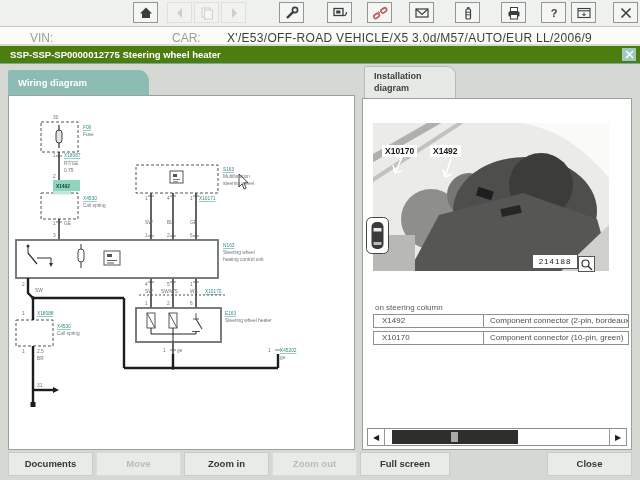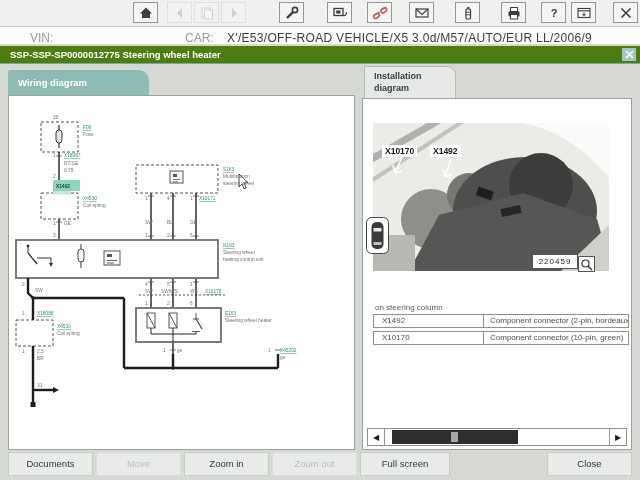--- a/index.html
+++ b/index.html
@@ -7,21 +7,21 @@
        background:#d6d8d4;font-family:"Liberation Sans",sans-serif;color:#333}
   
   .header{position:absolute;left:0;top:0;width:640px;height:26px;background:#eff1ee;border-bottom:1px solid #c6c9c6}
   .app-title{position:absolute;left:8px;top:2px;font-size:9px;font-weight:bold;color:#2e3330;line-height:11px}
   .tbtn{position:absolute;top:2px;width:25px;height:21px;background:#f5f6f4;border:1px solid #8f9894;
         display:flex;align-items:center;justify-content:center;box-sizing:border-box}
   .tbtn.disabled{border-color:#ccd1cd;opacity:.5}
   
   .vinbar{position:absolute;left:0;top:27px;width:640px;height:17px;background:#fbfbfa;font-size:12px}
   .vin-label{position:absolute;left:30px;top:4px;color:#9aa09c}
-  .car-label{position:absolute;left:185px;top:4px;color:#9aa09c}
+  .car-label{position:absolute;left:172px;top:4px;color:#9aa09c}
   .car-value{position:absolute;left:227px;top:3.5px;color:#3b403d;font-weight:normal;letter-spacing:.3px}
   
   .titlebar{position:absolute;left:0;top:46px;width:640px;height:17px;background:#4d7c0f;border-bottom:1px solid #79a8a0}
   .titlebar-text{position:absolute;left:10px;top:3px;color:#fff;font-size:9.5px;font-weight:bold}
   .tb-close{position:absolute;right:4px;top:2px;width:14px;height:13px;background:#9fc8c1;
             display:flex;align-items:center;justify-content:center}
   
   .tab-left{position:absolute;left:8px;top:70px;width:141px;height:26px;background:#8cbcb4;
             border-radius:2px 11px 0 0;color:#fff;font-size:9.5px;font-weight:bold;
             padding:7px 0 0 10px;box-sizing:border-box}
@@ -46,21 +46,21 @@
   .ccell-code{width:110px;border-right:1px solid #8b938f;padding-left:8px;box-sizing:border-box;white-space:nowrap}
   .ccell-desc{flex:1;padding-left:6px;white-space:nowrap;overflow:hidden}
   
   .hscroll{position:absolute;left:4px;top:329px;width:260px;height:18px;background:#fff;border:1px solid #8b938f;box-sizing:border-box}
   .hs-arrow{position:absolute;top:0;width:16px;height:16px;display:flex;align-items:center;justify-content:center;
             font-size:8px;color:#1d1d1d;border:0}
   .hs-thumb{position:absolute;left:24px;top:1px;width:126px;height:14px;background:#2e2e2c}
   .hs-grip{position:absolute;left:59px;top:2px;width:7px;height:10px;background:#a9a9a7}
   
   .fbtn{position:absolute;top:452px;height:24px;background:#e9ebe8;border:1px solid #c9cdc9;box-sizing:border-box;
-        font-size:9.5px;font-weight:normal;color:#333835;text-align:center;line-height:22px}
+        font-size:9.5px;font-weight:bold;color:#333835;text-align:center;line-height:22px}
   .fbtn.disabled{color:#b7bdba;border-color:#d9dcd9}
   svg{display:block}
 </style>
 </head>
 <body>
 
 <div class="header">
 
   <div class="tbtn" style="left:133px">
     <span>
@@ -369,21 +369,21 @@
       <path d="M36 148 L66 92 L150 70 L224 96 L236 138 V148 Z" fill="#565654"></path>
       <rect x="0" y="112" width="42" height="36" fill="#b8b8b4"></rect>
       <path d="M188 148 L236 102 V148 Z" fill="#cfcfcc"></path>
       <rect x="104" y="66" width="16" height="9" fill="#1e1e1e" transform="rotate(18 112 70)"></rect>
       <rect x="128" y="84" width="20" height="8" fill="#262624" transform="rotate(-12 138 88)"></rect>
       <path d="M30 32 L22 50 M22 50 L20 42 M22 50 L29 48" stroke="#fff" stroke-width="1.6" fill="none"></path>
       <path d="M78 36 L72 54 M72 54 L70 46 M72 54 L79 51" stroke="#fff" stroke-width="1.6" fill="none"></path>
     </svg>
     <div class="photo-label" style="left:9px;top:22px">X10170</div>
     <div class="photo-label" style="left:57px;top:22px">X1492</div>
-    <div class="photo-tag">220459</div>
+    <div class="photo-tag">214188</div>
   </div>
 
   <div class="car-locator">
     <svg width="23" height="37" viewBox="0 0 23 37">
       <rect x="0.5" y="0.5" width="22" height="36" rx="5" fill="#fff" stroke="#444"></rect>
       <rect x="5.5" y="5" width="12" height="27" rx="5" fill="#3a3a38"></rect>
       <rect x="7.5" y="11" width="8" height="3.5" fill="#e8e8e6"></rect>
       <rect x="7.5" y="25" width="8" height="3" fill="#bdbdbb"></rect>
     </svg>
   </div>

